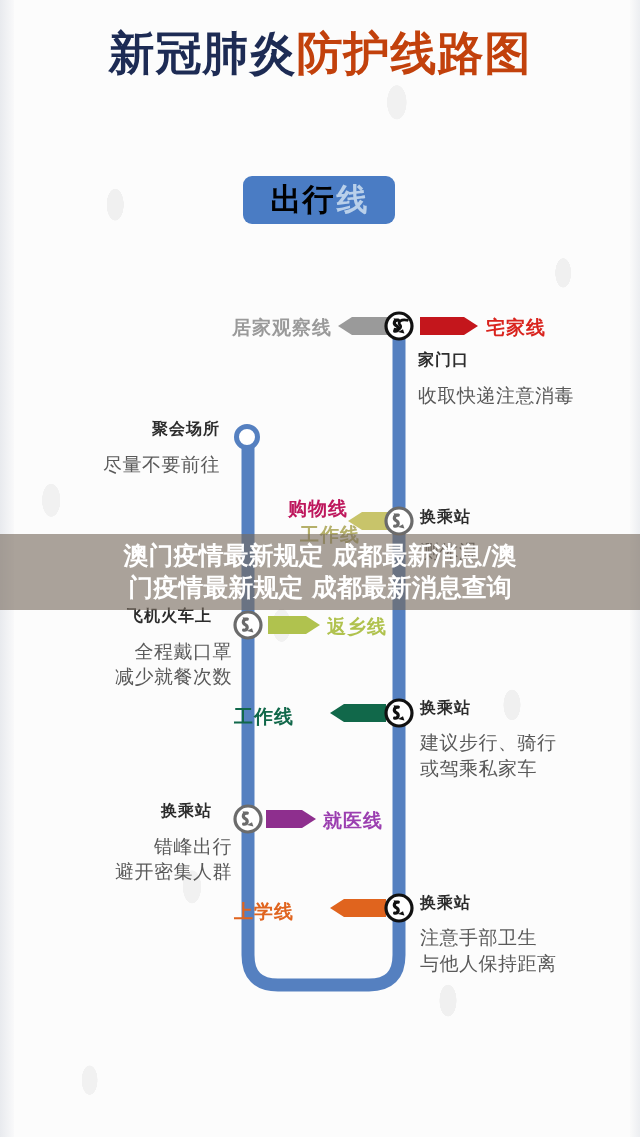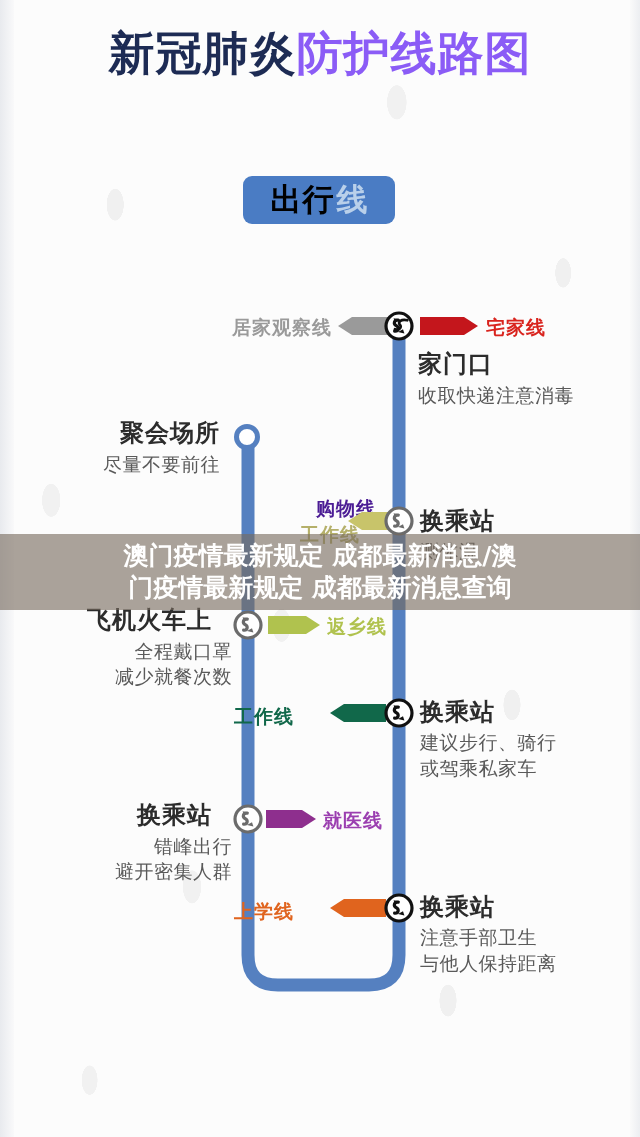--- a/index.html
+++ b/index.html
@@ -51,21 +51,21 @@
     letter-spacing: -1px; font-family: "DejaVu Sans", sans-serif;
   }
   .logo-badge .l1 { color: #ffffff; }
   .logo-badge .l2 { color: #e8342a; }
   .header-title {
     font-size: 46px; font-weight: bold; color: #1d2b54;
     letter-spacing: 1px; line-height: 1;
     font-family: "DejaVu Sans", sans-serif;
     white-space: nowrap;
   }
-  .header-title .t2 { color: #8b5cf6; }
+  .header-title .t2 { color: #c2410c; }
 
   
   .route-badge {
     position: absolute; left: 243px; top: 176px;
     width: 152px; height: 48px; border-radius: 9px;
     background: #4a7cc4;
     display: flex; align-items: center; justify-content: center; gap: 2px;
   }
   .route-badge .rb-strong {
     font-size: 31px; font-weight: bold; color: #000000;
@@ -87,21 +87,21 @@
   .xfer-icon { position: absolute; width: 32px; height: 32px; }
 
   
   .arrow { position: absolute; height: 20px; }
   .arrow svg { display: block; }
 
   
   .lbl { position: absolute; white-space: nowrap; font-family: "DejaVu Sans", sans-serif; }
   .line-name { font-size: 19px; font-weight: bold; letter-spacing: 1px; }
   .stn-title {
-    font-size: 24px; font-weight: bold; color: #2c2c2c;
+    font-size: 16px; font-weight: bold; color: #2c2c2c;
     letter-spacing: 1px; line-height: 1.1;
   }
   .stn-sub {
     font-size: 19px; color: #5a5a5a; line-height: 1.38; letter-spacing: 0.5px;
   }
   .right-al { text-align: right; }
 
   
   .wm-band {
     position: absolute; left: 0; top: 534px; width: 640px; height: 76px;
@@ -167,21 +167,21 @@
     </svg>
   </div>
   <div class="lbl line-name" style="left:486px; top:315px; color:#d9241e;">宅家线</div>
 
   <div class="lbl stn-title" style="left:418px; top:351px;">家门口</div>
   <div class="lbl stn-sub" style="left:418px; top:382px;">收取快递注意消毒</div>
 
   <div class="lbl stn-title right-al" style="left:78px; top:420px; width:142px;">聚会场所</div>
   <div class="lbl stn-sub right-al" style="left:78px; top:451px; width:142px;">尽量不要前往</div>
 
-  <div class="lbl line-name right-al" style="left:304px; top:496px; width:72px; color:#4c1d95;">购物线</div>
+  <div class="lbl line-name right-al" style="left:276px; top:496px; width:72px; color:#be185d;">购物线</div>
   <div class="arrow" style="left:348px; top:511px; width:52px;">
     <svg width="52" height="20" viewBox="0 0 52 20">
       <polygon points="0,10 14,1 52,1 52,19 14,19" fill="#c8c46a"></polygon>
     </svg>
   </div>
   <div class="lbl line-name right-al" style="left:288px; top:522px; width:72px; color:#b5b06a;">工作线</div>
 
   <div class="xfer-icon" style="left:383px; top:505px;">
     <svg width="32" height="32" viewBox="0 0 32 32">
       <circle cx="16" cy="16" r="13" fill="#ffffff" stroke="#6b6b6b" stroke-width="3.2"></circle>

